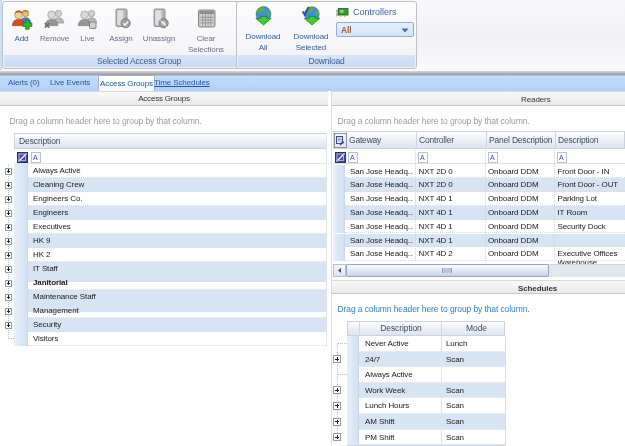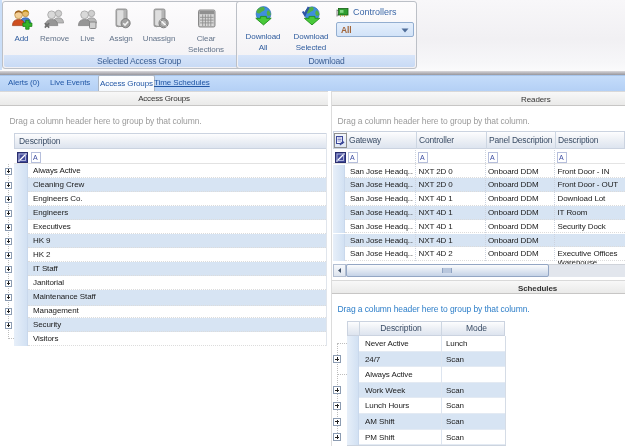--- a/index.html
+++ b/index.html
@@ -185,27 +185,27 @@
     <div class="exp7" style="left:5px;top:209.5px;"></div>
     <div class="row" style="left:28px;top:220px;width:298px;height:14px;line-height:13px;padding-left:5px;border-bottom:1px dotted #dcdcdc;">Executives</div>
     <div class="abs ind" style="left:14px;top:220px;width:14px;height:14px;"></div>
     <div class="exp7" style="left:5px;top:223.5px;"></div>
     <div class="row rowblue" style="left:28px;top:234px;width:298px;height:14px;line-height:13px;padding-left:5px;border-bottom:1px dotted #dcdcdc;">HK 9</div>
     <div class="abs ind" style="left:14px;top:234px;width:14px;height:14px;"></div>
     <div class="exp7" style="left:5px;top:237.5px;"></div>
     <div class="row" style="left:28px;top:248px;width:298px;height:14px;line-height:13px;padding-left:5px;border-bottom:1px dotted #dcdcdc;">HK 2</div>
     <div class="abs ind" style="left:14px;top:248px;width:14px;height:14px;"></div>
     <div class="exp7" style="left:5px;top:251.5px;"></div>
-    <div class="row rowblue" style="left:28px;top:262px;width:298px;height:14px;line-height:13px;padding-left:5px;border-bottom:1px dotted #dcdcdc;">IT Staff</div>
+    <div class="row rowblue" style="left:28px;top:262px;width:298px;height:20px;line-height:13px;padding-left:5px;border-bottom:1px dotted #dcdcdc;">IT Staff</div>
     <div class="abs ind" style="left:14px;top:262px;width:14px;height:14px;"></div>
     <div class="exp7" style="left:5px;top:265.5px;"></div>
-    <div class="row" style="left:28px;top:276px;width:298px;height:14px;line-height:13px;padding-left:5px;border-bottom:1px dotted #dcdcdc;">Janitorial</div>
+    <div class="row" style="left:28px;top:276px;width:298px;height:14px;line-height:13px;padding-left:5px;border-bottom:1px dotted #dcdcdc;font-weight:bold;">Janitorial</div>
     <div class="abs ind" style="left:14px;top:276px;width:14px;height:14px;"></div>
     <div class="exp7" style="left:5px;top:279.5px;"></div>
-    <div class="row rowblue" style="left:28px;top:290px;width:298px;height:16px;line-height:13px;padding-left:5px;border-bottom:1px dotted #dcdcdc;">Maintenance Staff</div>
+    <div class="row rowblue" style="left:28px;top:290px;width:298px;height:22px;line-height:13px;padding-left:5px;border-bottom:1px dotted #dcdcdc;">Maintenance Staff</div>
     <div class="abs ind" style="left:14px;top:290px;width:14px;height:14px;"></div>
     <div class="exp7" style="left:5px;top:293.5px;"></div>
     <div class="row" style="left:28px;top:304px;width:298px;height:14px;line-height:13px;padding-left:5px;border-bottom:1px dotted #dcdcdc;">Management</div>
     <div class="abs ind" style="left:14px;top:304px;width:14px;height:14px;"></div>
     <div class="exp7" style="left:5px;top:307.5px;"></div>
     <div class="row rowblue" style="left:28px;top:318px;width:298px;height:14px;line-height:13px;padding-left:5px;border-bottom:1px dotted #dcdcdc;">Security</div>
     <div class="abs ind" style="left:14px;top:318px;width:14px;height:14px;"></div>
     <div class="exp7" style="left:5px;top:321.5px;"></div>
     <div class="row" style="left:28px;top:332px;width:298px;height:14px;line-height:13px;padding-left:5px;border-bottom:1px dotted #dcdcdc;">Visitors</div>
     <div class="abs ind" style="left:14px;top:332px;width:14px;height:14px;"></div>
@@ -257,21 +257,21 @@
     <div class="abs ind" style="left:333px;top:178.3px;width:12px;height:13.8px;"></div>
     <div class="cell" style="left:350px;top:178.3px;width:63px;height:13.8px;line-height:13.8px;">San Jose Headq...</div>
     <div class="cell" style="left:418.5px;top:178.3px;width:64.5px;height:13.8px;line-height:13.8px;">NXT 2D 0</div>
     <div class="cell" style="left:488px;top:178.3px;width:64px;height:13.8px;line-height:13.8px;">Onboard DDM</div>
     <div class="cell" style="left:557.5px;top:178.3px;width:65.5px;height:13.8px;line-height:13.8px;">Front Door - OUT</div>
     <div class="row" style="left:345px;top:192.1px;width:280px;height:13.8px;border-bottom:1px dotted #dcdcdc;"></div>
     <div class="abs ind" style="left:333px;top:192.1px;width:12px;height:13.8px;"></div>
     <div class="cell" style="left:350px;top:192.1px;width:63px;height:13.8px;line-height:13.8px;">San Jose Headq...</div>
     <div class="cell" style="left:418.5px;top:192.1px;width:64.5px;height:13.8px;line-height:13.8px;">NXT 4D 1</div>
     <div class="cell" style="left:488px;top:192.1px;width:64px;height:13.8px;line-height:13.8px;">Onboard DDM</div>
-    <div class="cell" style="left:557.5px;top:192.1px;width:65.5px;height:13.8px;line-height:13.8px;">Download Lot</div>
+    <div class="cell" style="left:557.5px;top:192.1px;width:65.5px;height:13.8px;line-height:13.8px;">Parking Lot</div>
     <div class="row rowblue" style="left:345px;top:205.9px;width:280px;height:13.8px;border-bottom:1px dotted #dcdcdc;"></div>
     <div class="abs ind" style="left:333px;top:205.9px;width:12px;height:13.8px;"></div>
     <div class="cell" style="left:350px;top:205.9px;width:63px;height:13.8px;line-height:13.8px;">San Jose Headq...</div>
     <div class="cell" style="left:418.5px;top:205.9px;width:64.5px;height:13.8px;line-height:13.8px;">NXT 4D 1</div>
     <div class="cell" style="left:488px;top:205.9px;width:64px;height:13.8px;line-height:13.8px;">Onboard DDM</div>
     <div class="cell" style="left:557.5px;top:205.9px;width:65.5px;height:13.8px;line-height:13.8px;">IT Room</div>
     <div class="row" style="left:345px;top:219.7px;width:280px;height:13.8px;border-bottom:1px dotted #dcdcdc;"></div>
     <div class="abs ind" style="left:333px;top:219.7px;width:12px;height:13.8px;"></div>
     <div class="cell" style="left:350px;top:219.7px;width:63px;height:13.8px;line-height:13.8px;">San Jose Headq...</div>
     <div class="cell" style="left:418.5px;top:219.7px;width:64.5px;height:13.8px;line-height:13.8px;">NXT 4D 1</div>

